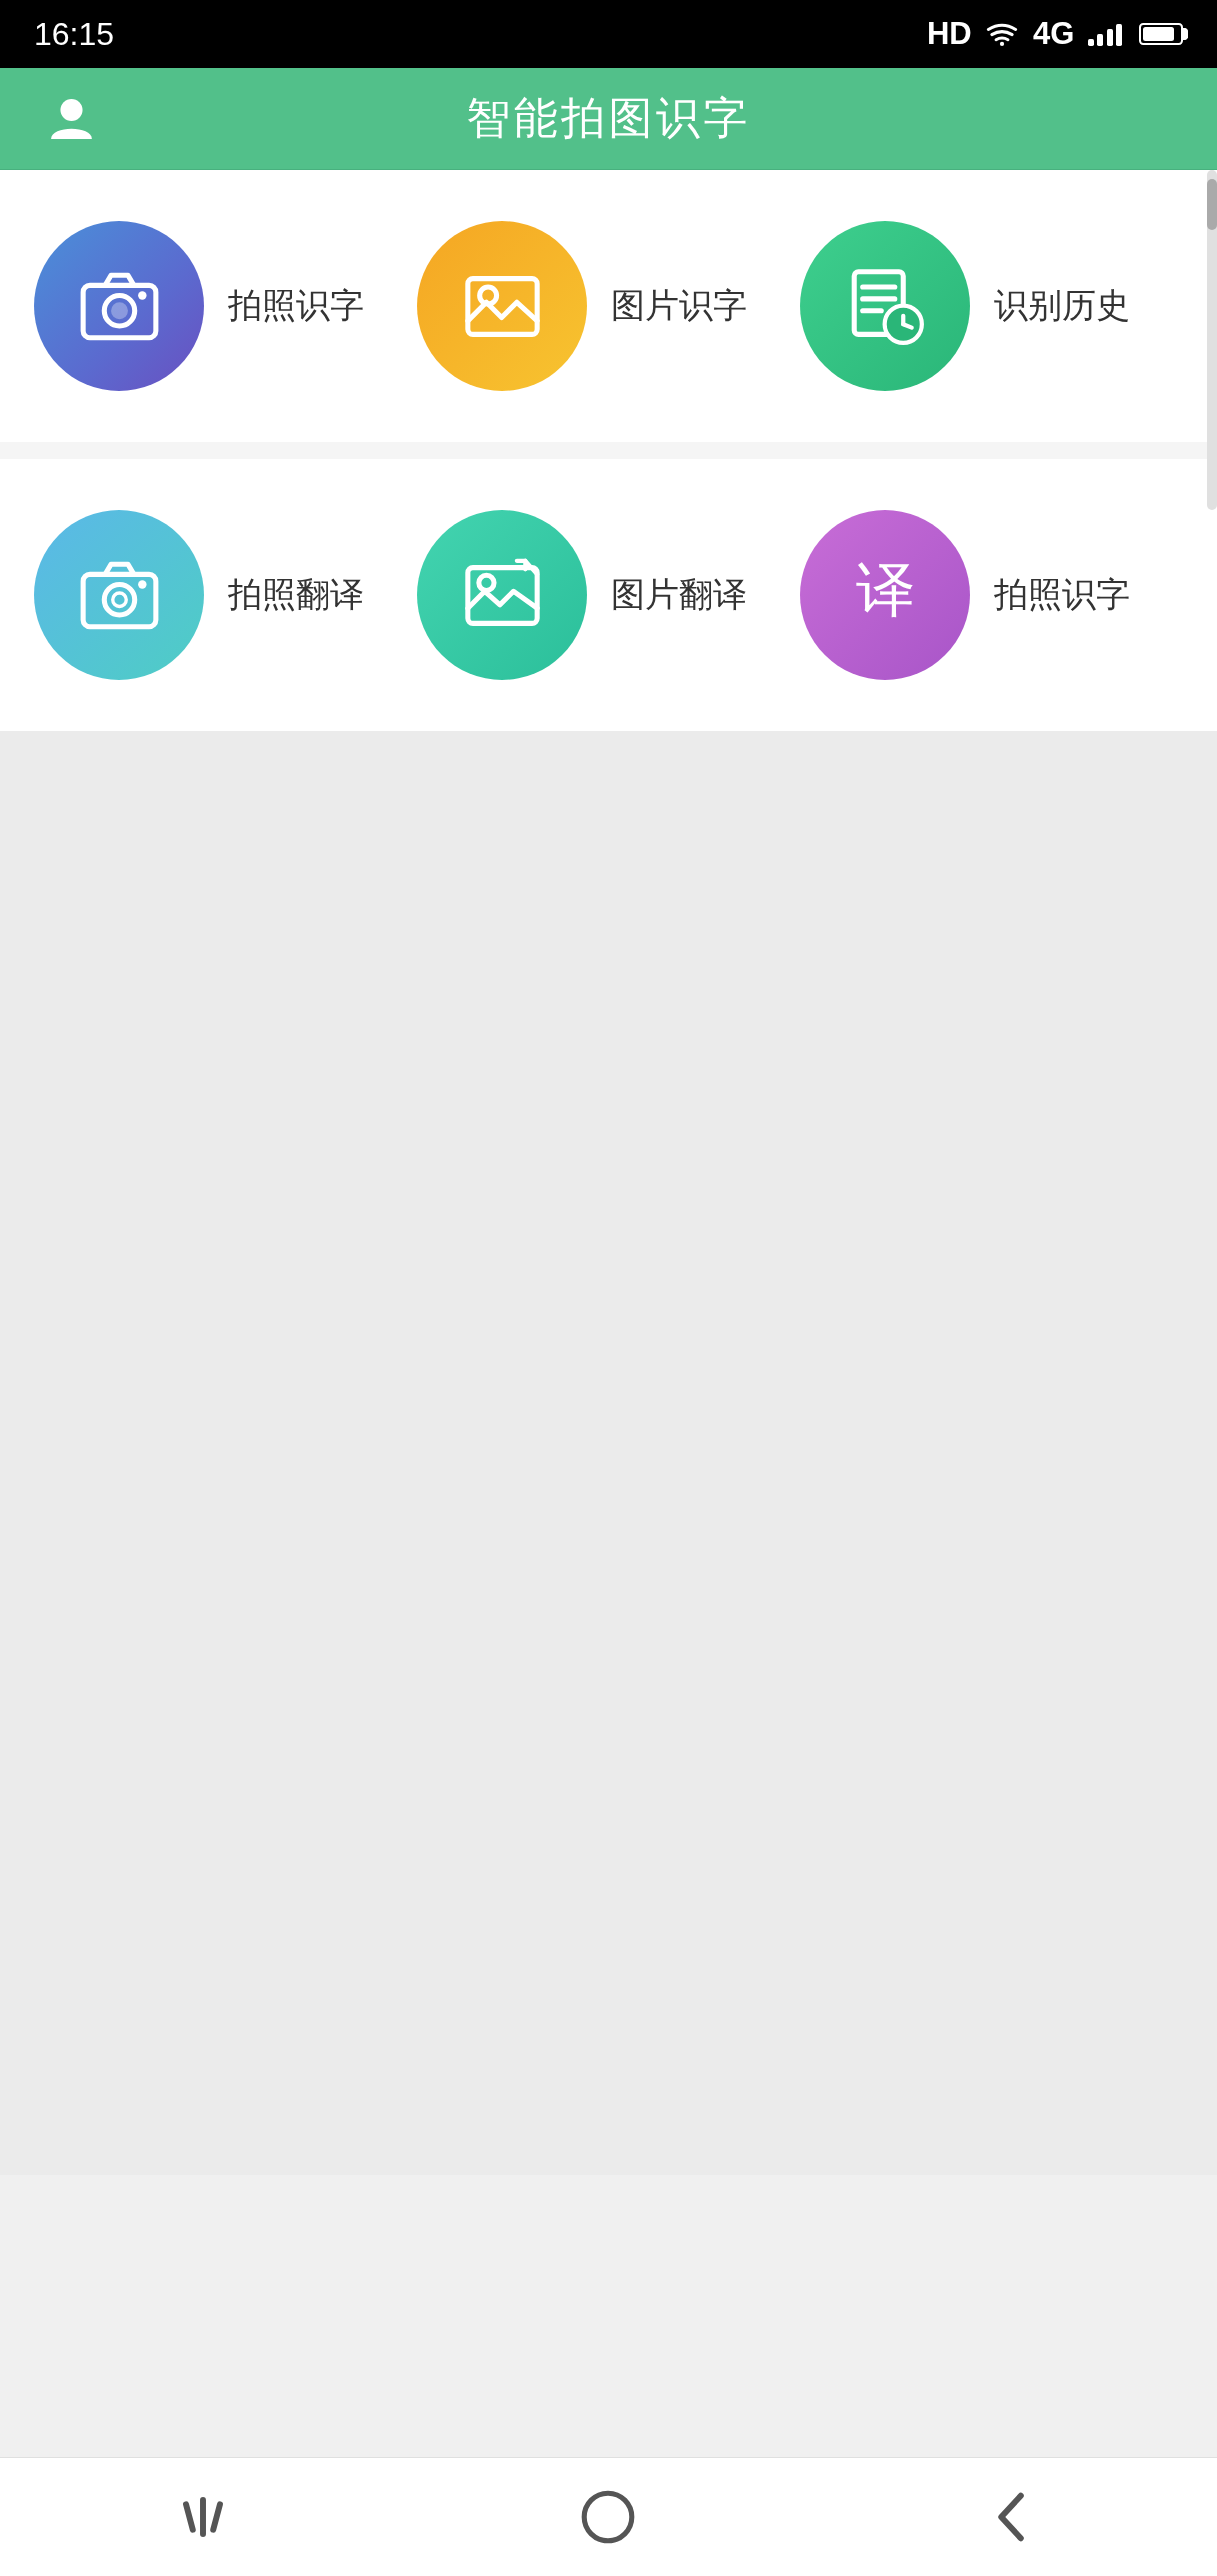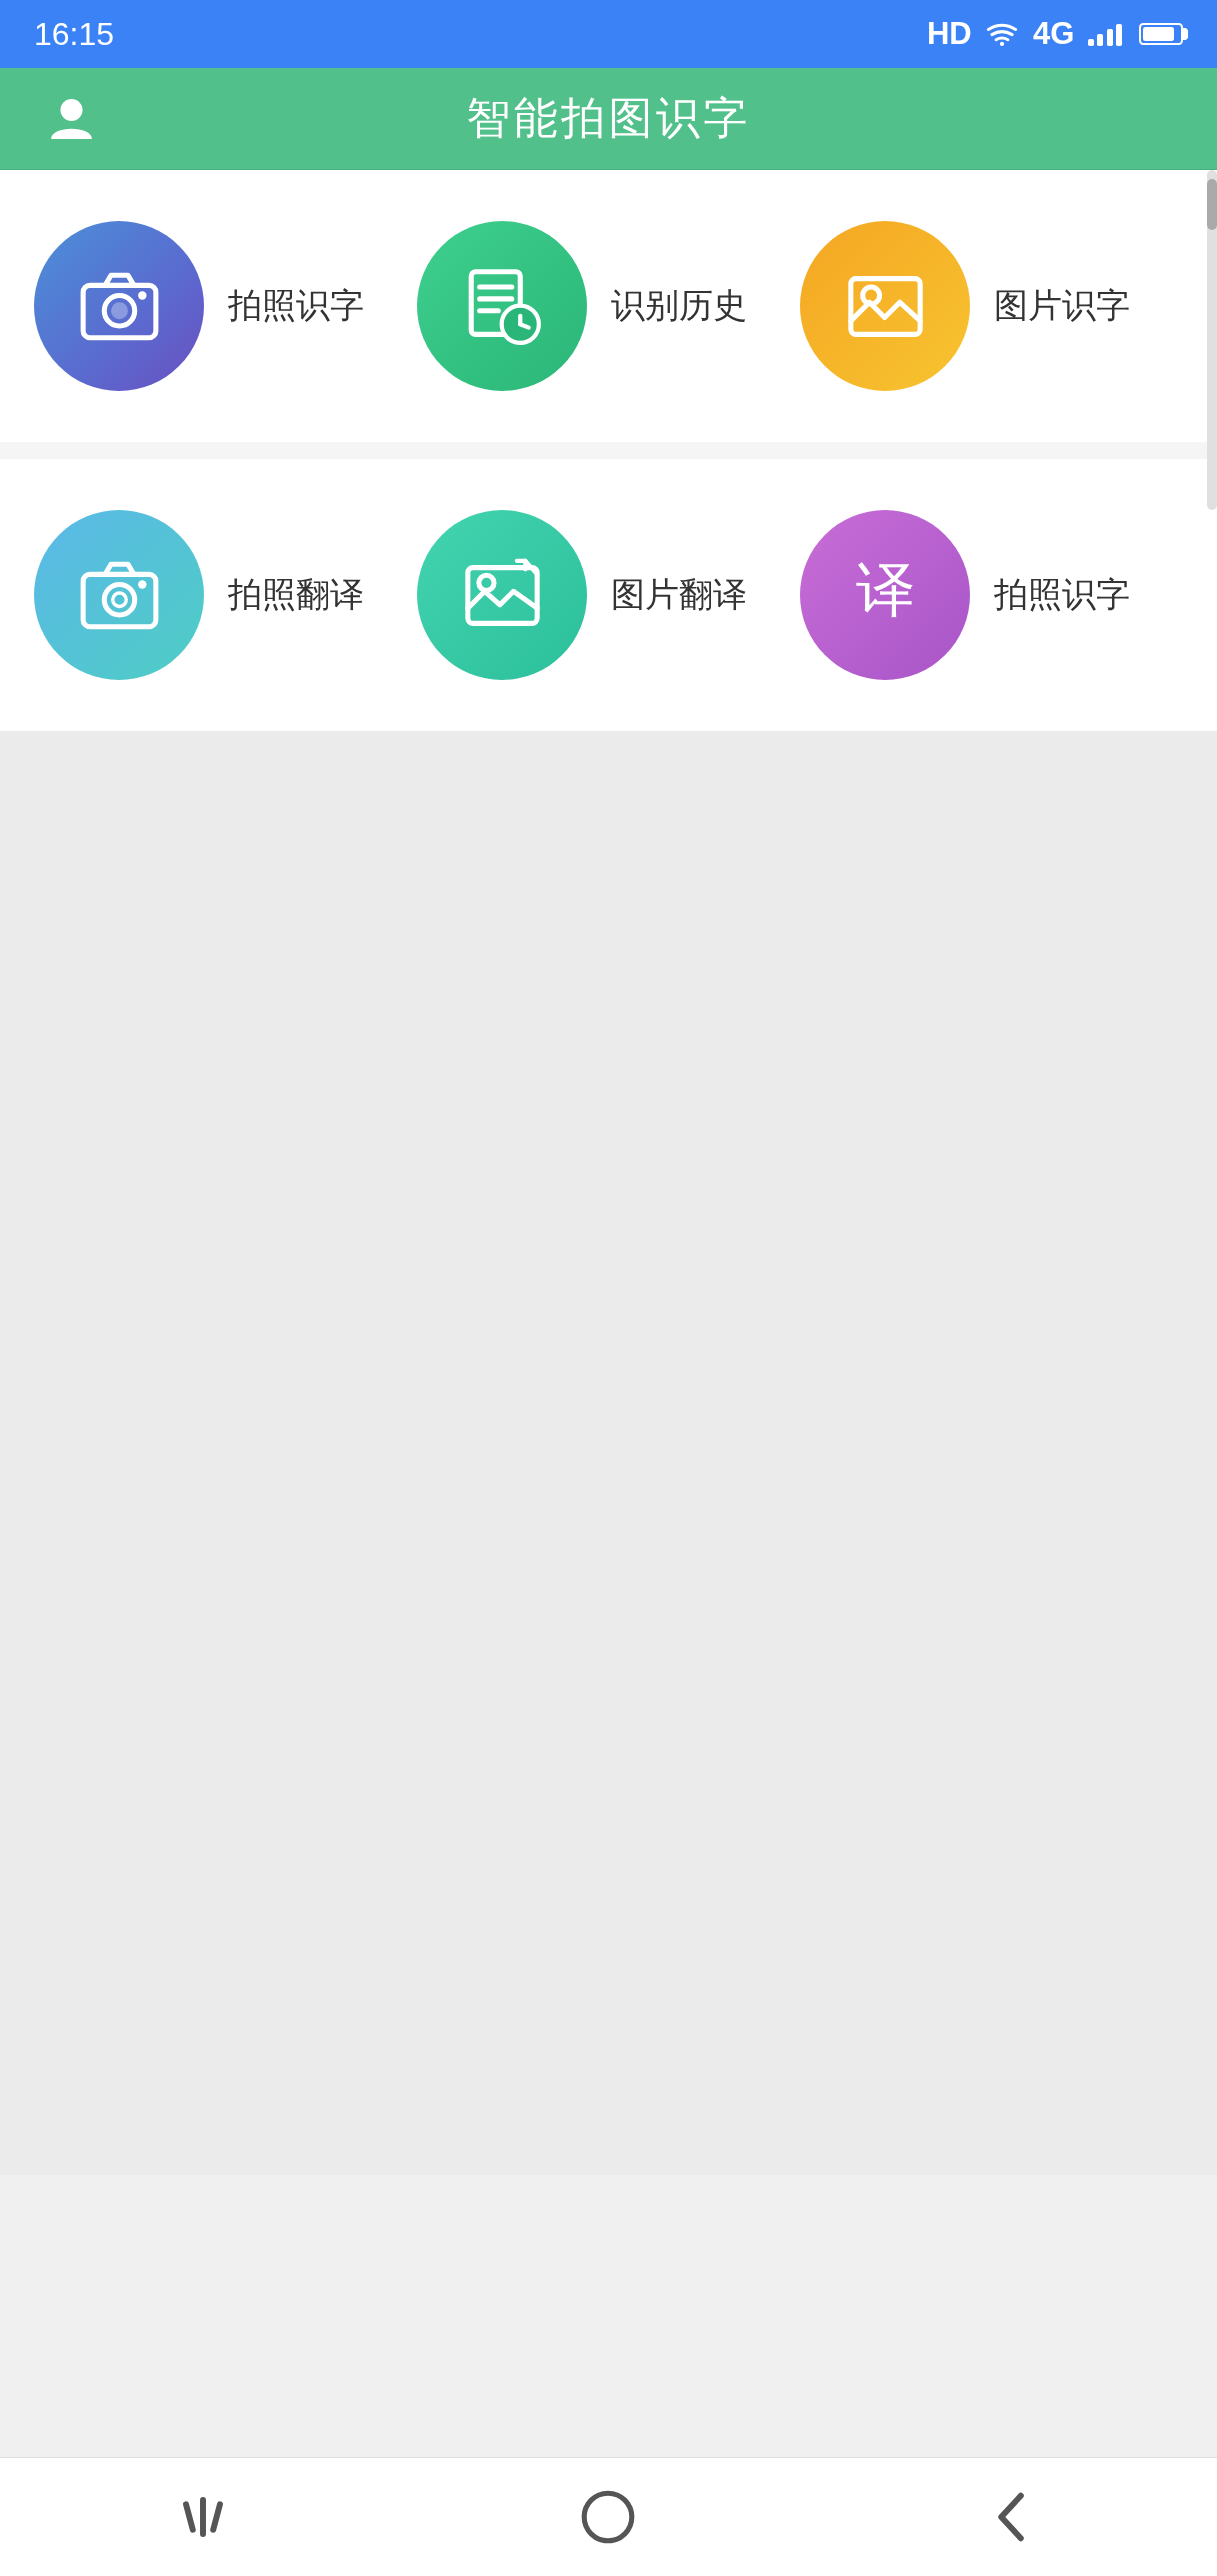--- a/index.html
+++ b/index.html
@@ -14,21 +14,21 @@
       height: 2576px;
       background: #f0f0f0;
       font-family: 'PingFang SC', 'Hiragino Sans GB', 'Microsoft YaHei', sans-serif;
       overflow: hidden;
     }
 
     
     .status-bar {
       width: 100%;
       height: 68px;
-      background: #3b82f6;
+      background: #000000;
       display: flex;
       align-items: center;
       justify-content: space-between;
       padding: 0 34px;
     }
 
     .status-time {
       font-size: 32px;
       color: white;
       font-weight: 500;
@@ -291,44 +291,44 @@
             <circle cx="55" cy="60" r="18"></circle>
             <circle cx="55" cy="60" r="10" fill="white" stroke="none" opacity="0.3"></circle>
             <path d="M38 30 L45 18 L65 18 L72 30"></path>
             <circle cx="82" cy="42" r="5" fill="white" stroke="none"></circle>
           </svg>
         </div>
         <span class="icon-label">拍照识字</span>
       </div>
 
       <div class="icon-item">
+        <div class="icon-circle grad-orange-yellow">
+          <svg width="93" height="93" viewBox="0 0 110 110" fill="none" stroke="white" stroke-width="6" stroke-linecap="round" stroke-linejoin="round">
+            <rect x="14" y="22" width="82" height="66" rx="6"></rect>
+            <circle cx="38" cy="42" r="10"></circle>
+            <path d="M14 72 L36 50 L54 68 L72 50 L96 72"></path>
+          </svg>
+        </div>
+        <span class="icon-label">图片识字</span>
+      </div>
+
+      <div class="icon-item">
         <div class="icon-circle grad-green">
           <svg width="93" height="93" viewBox="0 0 110 110" fill="none" stroke="white" stroke-width="6" stroke-linecap="round" stroke-linejoin="round">
             <rect x="18" y="14" width="58" height="74" rx="5"></rect>
             <line x1="28" y1="32" x2="66" y2="32"></line>
             <line x1="28" y1="46" x2="66" y2="46"></line>
             <line x1="28" y1="60" x2="50" y2="60"></line>
 
             <circle cx="76" cy="76" r="22" fill="#2ab678" stroke="white" stroke-width="5"></circle>
             <line x1="76" y1="66" x2="76" y2="76" stroke="white" stroke-width="5" stroke-linecap="round"></line>
             <line x1="76" y1="76" x2="86" y2="80" stroke="white" stroke-width="5" stroke-linecap="round"></line>
           </svg>
         </div>
         <span class="icon-label">识别历史</span>
-      </div>
-
-      <div class="icon-item">
-        <div class="icon-circle grad-orange-yellow">
-          <svg width="93" height="93" viewBox="0 0 110 110" fill="none" stroke="white" stroke-width="6" stroke-linecap="round" stroke-linejoin="round">
-            <rect x="14" y="22" width="82" height="66" rx="6"></rect>
-            <circle cx="38" cy="42" r="10"></circle>
-            <path d="M14 72 L36 50 L54 68 L72 50 L96 72"></path>
-          </svg>
-        </div>
-        <span class="icon-label">图片识字</span>
       </div>
     </div>
   </div>
 
   <div class="section-divider"></div>
 
   <div class="section">
     <div class="icons-grid">
 
       <div class="icon-item">

